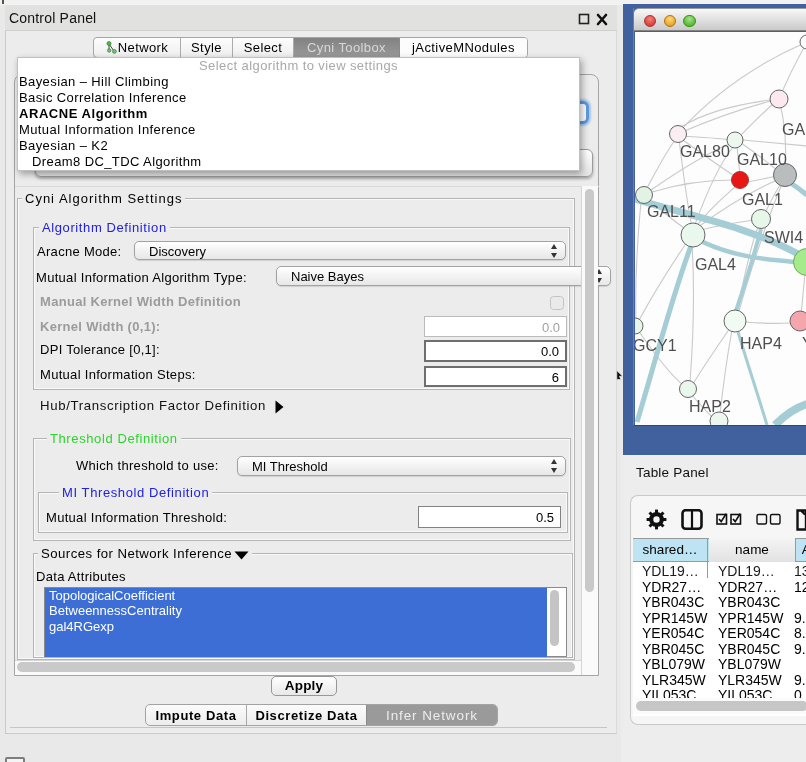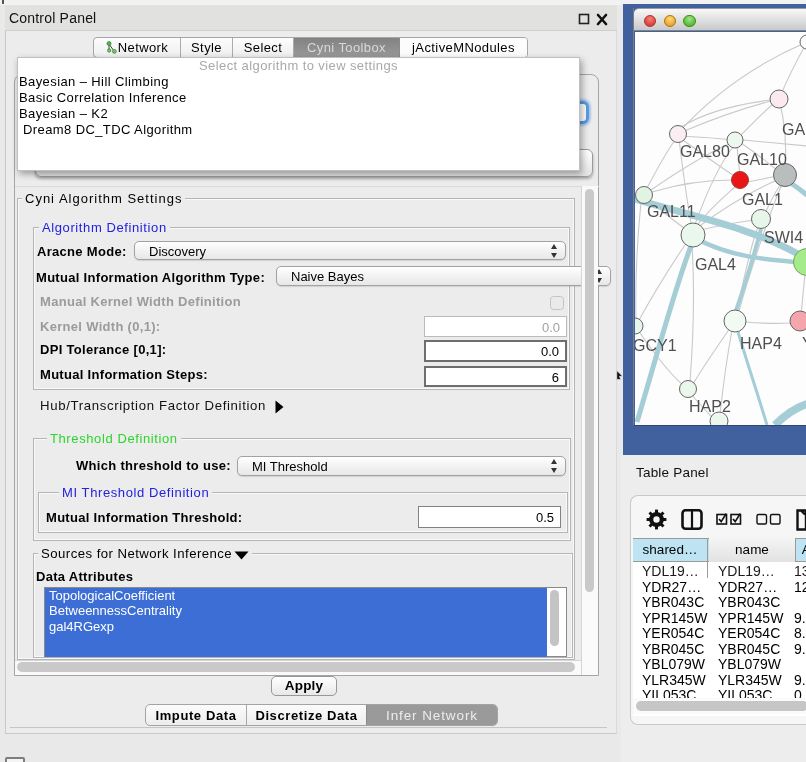--- a/index.html
+++ b/index.html
@@ -1,18 +1,18 @@
 <!DOCTYPE html>
 <html><head><meta charset="utf-8">
 <style>
   * { margin:0; padding:0; box-sizing:border-box; }
   html,body { width:806px; height:762px; overflow:hidden; }
   body { position:relative; background:#e9e9e9; font-family:"Liberation Sans", sans-serif; }
   .abs { position:absolute; }
-  .lbl { font-size:13px; font-weight:bold; color:#000; white-space:nowrap; letter-spacing:0.3px; }
+  .lbl { font-size:13px; font-weight:normal; color:#000; white-space:nowrap; letter-spacing:0.3px; }
   .dlbl { font-size:13px; font-weight:bold; color:#9b9b9b; white-space:nowrap; letter-spacing:0.3px; }
   .grp { position:absolute; border:1px solid #b5b5b5; box-shadow: inset 0 0 0 1px rgba(255,255,255,.7); }
   .gtitle { position:absolute; top:-8px; font-size:13px; letter-spacing:0.6px; background:#ececec; padding:0 3px; white-space:nowrap; line-height:15px;}
   .combo { position:absolute; background:linear-gradient(#ffffff,#f4f4f4 45%,#e7e7e7); border:1px solid #a2a2a2; border-radius:5px; font-size:13px; color:#000; box-shadow:0 1px 1px rgba(0,0,0,.12);}
   .combo .ctext { position:absolute; left:14px; top:1px; line-height:17px; white-space:nowrap;}
   .carr { position:absolute; right:7px; top:50%; width:7px; height:14px; margin-top:-7px;}
   .carr:before { content:""; position:absolute; left:0; top:0; border-left:3.5px solid transparent; border-right:3.5px solid transparent; border-bottom:5px solid #333;}
   .carr:after { content:""; position:absolute; left:0; bottom:0; border-left:3.5px solid transparent; border-right:3.5px solid transparent; border-top:5px solid #333;}
   .tfield { position:absolute; background:#fff; font-size:13px; text-align:right; }
   .tfield span { position:absolute; right:6px; top:50%; transform:translateY(-50%); }
@@ -52,22 +52,24 @@
 <div class="abs" style="left:545px;top:101px;width:44px;height:23px;border-radius:6px;background:#fff;border:3px solid #5b9ae0;box-shadow:0 0 2px 2px rgba(91,154,224,.45);"></div>
 
 <div class="abs" style="left:35px;top:149px;width:558px;height:28px;border-radius:6px;background:linear-gradient(#fff,#e3e3e3);border:1px solid #9b9b9b;box-shadow:0 2px 3px rgba(0,0,0,.3);"></div>
 
 <div class="abs" style="left:15px;top:186px;width:584px;height:1px;background:#dadada;"></div>
 
 <div class="abs" style="left:17px;top:57px;width:563px;height:114px;background:#fff;border:1px solid #c0c0c0;box-shadow:2px 3px 7px rgba(0,0,0,.35);font-size:13px;letter-spacing:0.4px;">
   <div style="height:16px;line-height:16px;text-align:center;color:#a9a9a9;">Select algorithm to view settings</div>
   <div style="height:16px;line-height:16px;padding-left:1px;">Bayesian – Hill Climbing</div>
   <div style="height:16px;line-height:16px;padding-left:1px;">Basic Correlation Inference</div>
+  <div style="height:16px;line-height:16px;padding-left:1px;font-weight:bold;letter-spacing:0.55px;">ARACNE Algorithm</div>
+  <div style="height:16px;line-height:16px;padding-left:1px;">Mutual Information Inference</div>
   <div style="height:16px;line-height:16px;padding-left:1px;">Bayesian – K2</div>
-  <div style="height:16px;line-height:16px;padding-left:5px;">Dream8 DC_TDC Algorithm</div>
+  <div style="height:16px;line-height:16px;padding-left:14px;">Dream8 DC_TDC Algorithm</div>
 </div>
 
 <div class="grp" style="left:17px;top:198px;width:558px;height:462px;">
   <div class="gtitle" style="left:4px;color:#000;letter-spacing:1px;">Cyni Algorithm Settings</div>
 </div>
 
 <div class="grp" style="left:33px;top:227px;width:537px;height:163px;">
   <div class="gtitle" style="left:5px;color:#2121e0;">Algorithm Definition</div>
 </div>
 <div class="abs lbl" style="left:37px;top:244px;">Aracne Mode:</div>

